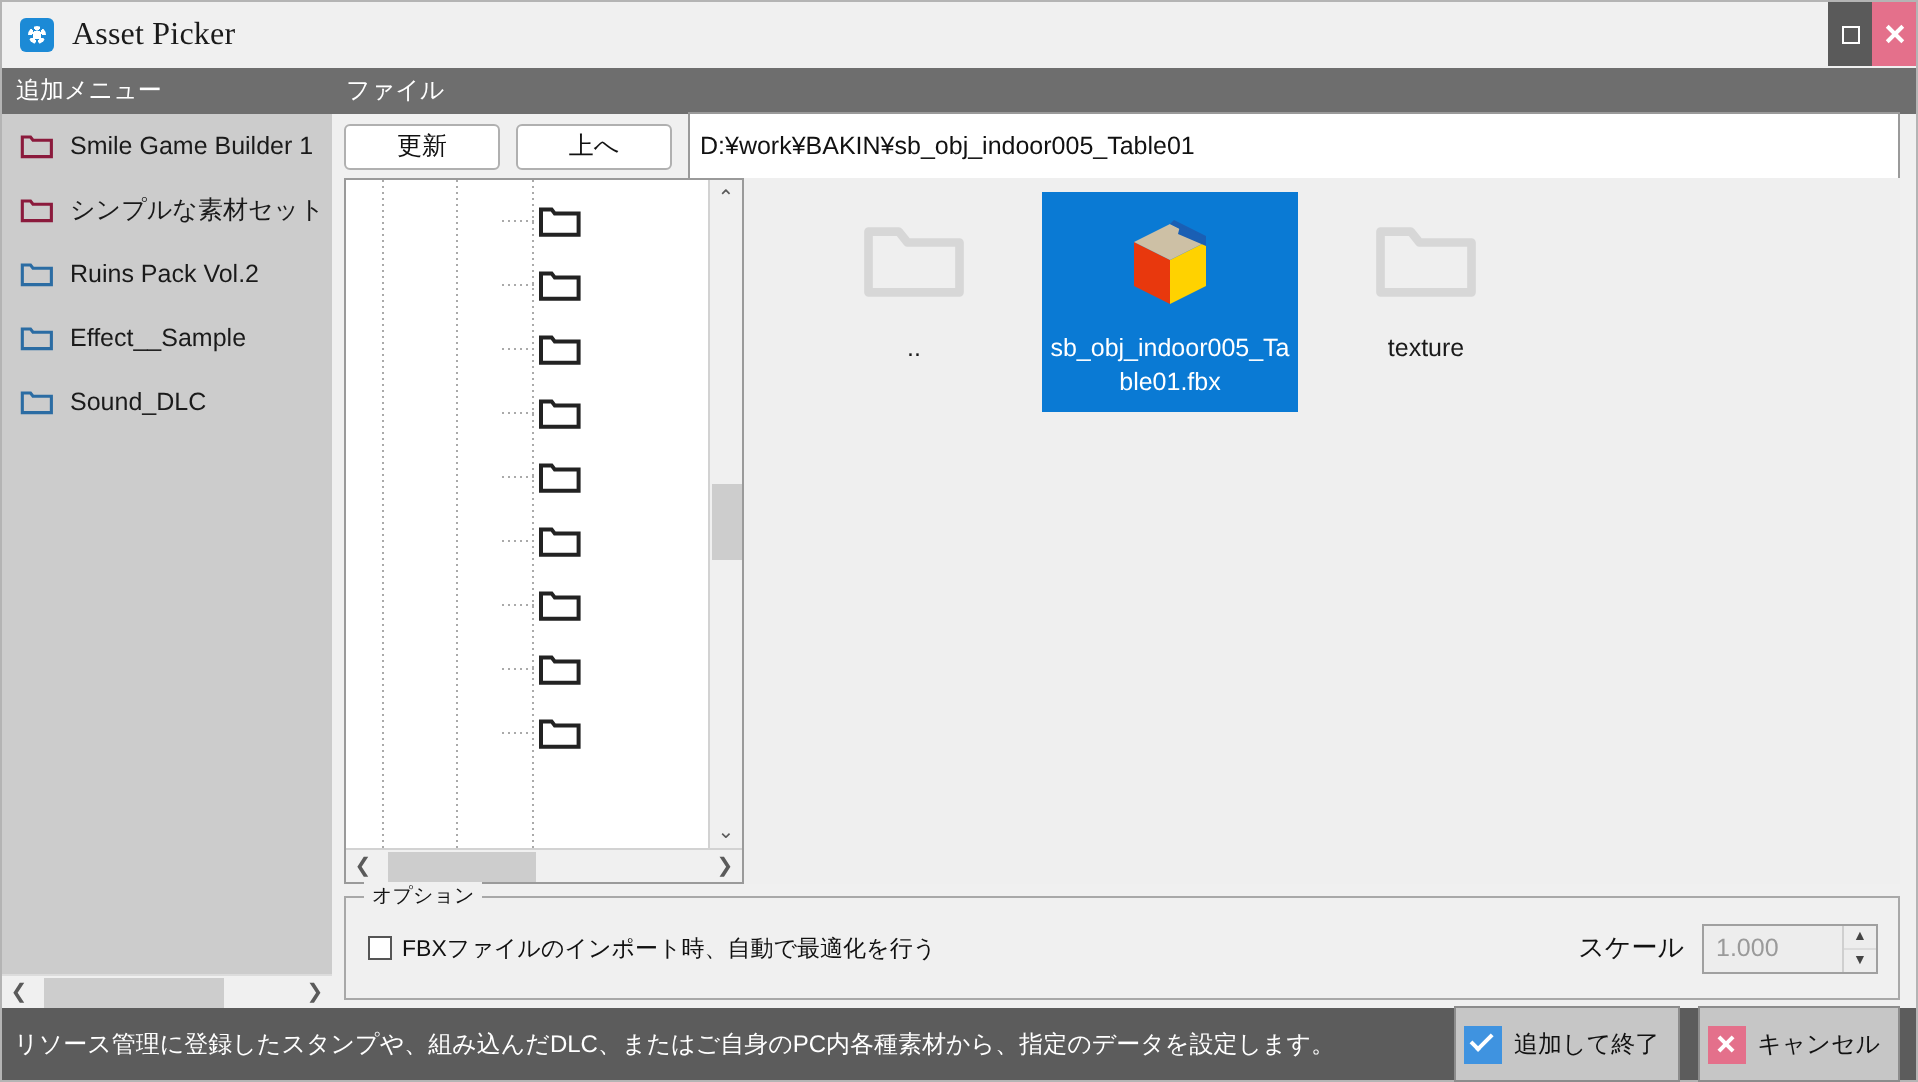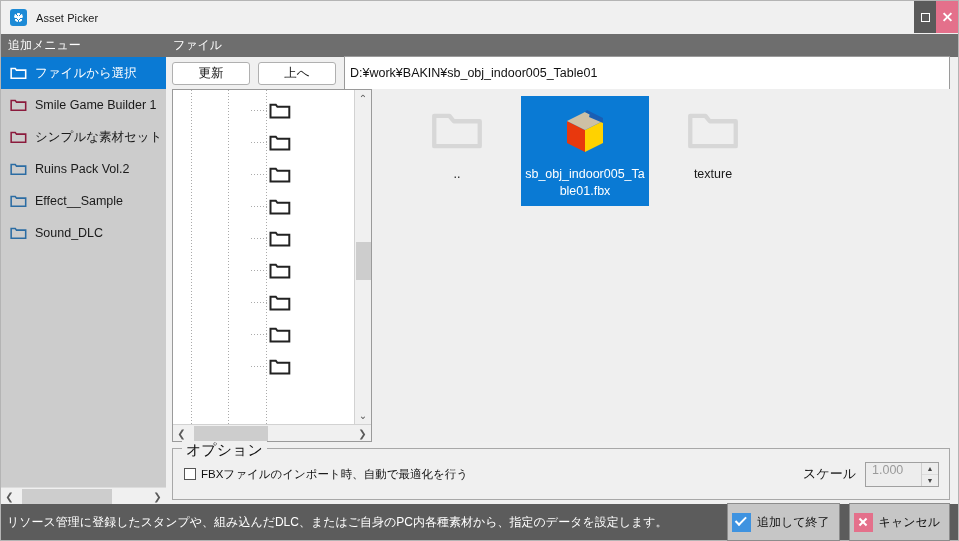--- a/index.html
+++ b/index.html
@@ -34,21 +34,21 @@
     width: 9px; height: 9px; border-radius: 50%;
     background:
       radial-gradient(circle at 50% 50%, #fff 0 34%, transparent 35%),
       radial-gradient(circle at 50% 8%, #fff 0 16%, transparent 17%),
       radial-gradient(circle at 88% 33%, #fff 0 16%, transparent 17%),
       radial-gradient(circle at 76% 85%, #fff 0 16%, transparent 17%),
       radial-gradient(circle at 24% 85%, #fff 0 16%, transparent 17%),
       radial-gradient(circle at 12% 33%, #fff 0 16%, transparent 17%);
   }
   .title-text {
-    font-size: 11px; color: #1a1a1a; letter-spacing: .1px;
+    font-size: 16px; color: #1a1a1a; letter-spacing: .1px; font-family: Liberation Serif, serif;
   }
   .win-controls {
     position: absolute; right: 0; top: 0; height: 33px;
     display: flex; align-items: flex-start;
   }
   .win-btn {
     width: 22px; height: 32px;
     display: flex; align-items: center; justify-content: center;
     cursor: default;
   }
@@ -205,37 +205,37 @@
   .file-item.selected .file-label { color: #ffffff; }
 
   
   .options {
     margin: 6px 8px 4px 6px; border: 1px solid #a8a8a8;
     position: relative; height: 52px; flex: 0 0 52px;
     background: #f0f0f0;
   }
   .options-legend {
     position: absolute; top: -8px; left: 9px; background: #f0f0f0;
-    padding: 0 4px; font-size: 15px; color: #111;
+    padding: 0 4px; font-size: 10px; color: #111;
   }
   .options-row {
     display: flex; align-items: center; height: 100%;
     padding: 0 10px 0 11px;
   }
   .chk-wrap { display: flex; align-items: center; gap: 5px; cursor: default; }
   .chk {
     width: 12px; height: 12px; border: 1px solid #555; background: #fff;
     flex: 0 0 12px;
   }
   .chk-label { font-size: 11.5px; color: #111; }
   .spacer { flex: 1 1 auto; }
   .scale-label { font-size: 13px; color: #111; margin-right: 9px; }
   .spinner {
-    width: 74px; height: 25px; border: 1px solid #a0a0a0;
-    background: #ededed; display: flex; 
+    width: 88px; height: 25px; border: 1px solid #a0a0a0;
+    background: #ededed; display: flex; align-items: center;
   }
   .spin-val {
     flex: 1 1 auto; font-size: 12.5px; color: #9a9a9a; padding-left: 6px;
   }
   .spin-btns {
     width: 17px; flex: 0 0 17px; height: 23px;
     display: flex; flex-direction: column;
     border-left: 1px solid #cfcfcf;
   }
   .spin-b {
@@ -290,28 +290,20 @@
           <span class="xmark"></span>
         </div>
     </div>
   </div>
 
   <div class="body">
 
     <div class="sidebar">
       <div class="panel-header">追加メニュー</div>
       <div class="side-list" id="side-list">
-          <div class="side-item selected">
-            <span class="folder-ico">
-              <svg width="17" height="14" viewBox="0 0 22 18">
-                <path d="M1.5 3.2 h5.3 l1.6 2.1 h11.9 v10.6 h-18.8 z" fill="none" stroke="#ffffff" stroke-width="2"></path>
-              </svg>
-            </span>
-            <span class="side-label">ファイルから選択</span>
-          </div>
           <div class="side-item">
             <span class="folder-ico">
               <svg width="17" height="14" viewBox="0 0 22 18">
                 <path d="M1.5 3.2 h5.3 l1.6 2.1 h11.9 v10.6 h-18.8 z" fill="none" stroke="#8b1a3c" stroke-width="2"></path>
               </svg>
             </span>
             <span class="side-label">Smile Game Builder 1</span>
           </div>
           <div class="side-item">
             <span class="folder-ico">

